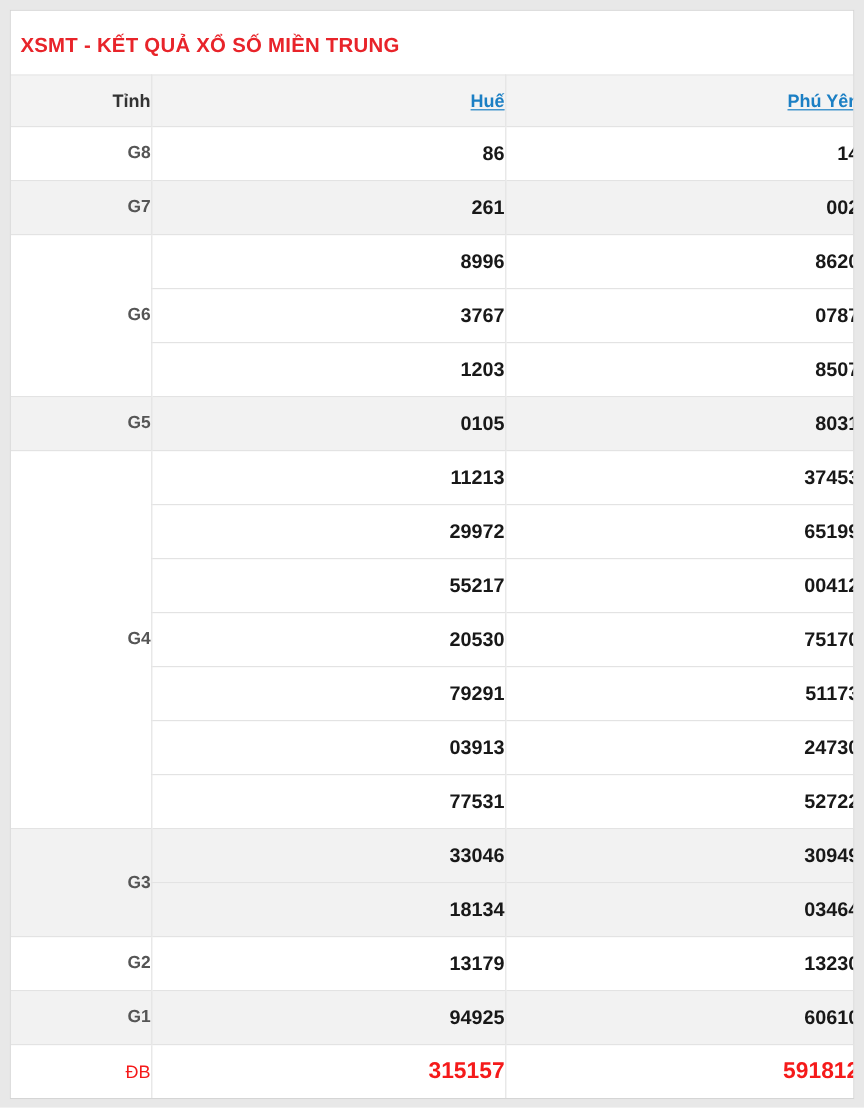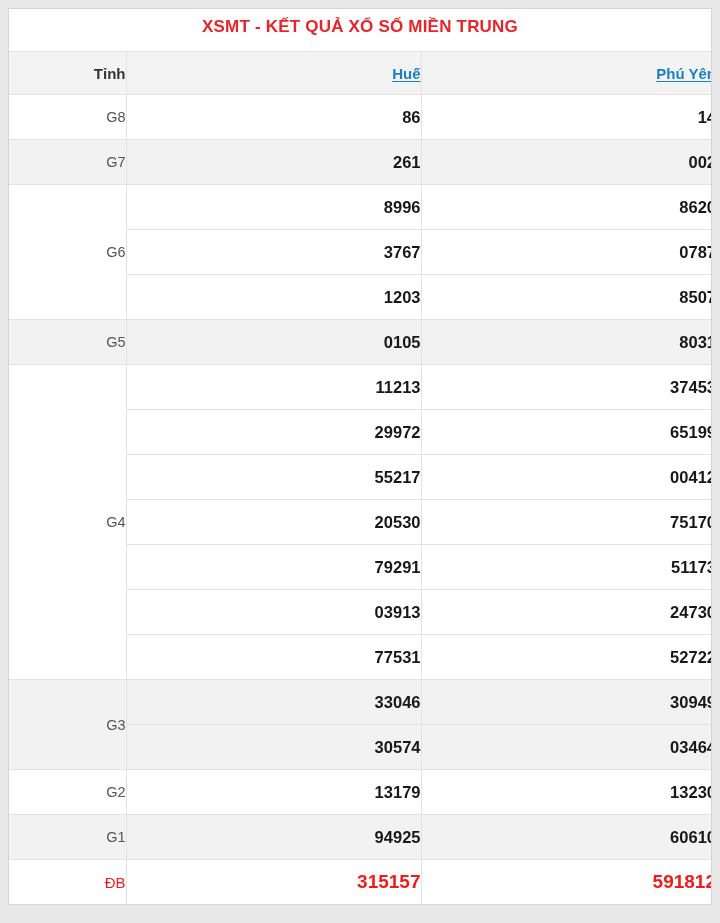--- a/index.html
+++ b/index.html
@@ -20,22 +20,22 @@
     top: 8px;
     width: 704px;
     background: #ffffff;
     border: 1px solid #d5d5d5;
     box-sizing: border-box;
     overflow: hidden;
   }
 
   
   .result-header {
-    padding: 6px 8px 12px 8px;
-    text-align: center;
+    padding: 17px 8px 12px 8px;
+    text-align: left;
     background: #ffffff;
   }
   .result-title {
     color: #e8242a;
     font-size: 17px;
     font-weight: 700;
     letter-spacing: 0.2px;
     line-height: 24px;
     white-space: nowrap;
   }
@@ -100,21 +100,21 @@
   }
 
   tbody td {
     height: 44px;
     font-size: 16.5px;
     font-weight: 700;
     color: #181818;
   }
   td.lbl {
     font-size: 14.5px;
-    font-weight: 400;
+    font-weight: 700;
     color: #555555;
   }
 
   tr.shaded td {
     background: #f2f2f2;
   }
   tr.plain td {
     background: #ffffff;
   }
 
@@ -213,21 +213,21 @@
         <tr class="plain">
           <td>77531</td>
           <td>52722</td>
         </tr>
         <tr class="shaded">
           <td class="lbl" rowspan="2">G3</td>
           <td>33046</td>
           <td>30949</td>
         </tr>
         <tr class="shaded">
-          <td>30574</td>
+          <td>18134</td>
           <td>03464</td>
         </tr>
         <tr class="plain">
           <td class="lbl" rowspan="1">G2</td>
           <td>13179</td>
           <td>13230</td>
         </tr>
         <tr class="shaded">
           <td class="lbl" rowspan="1">G1</td>
           <td>94925</td>

